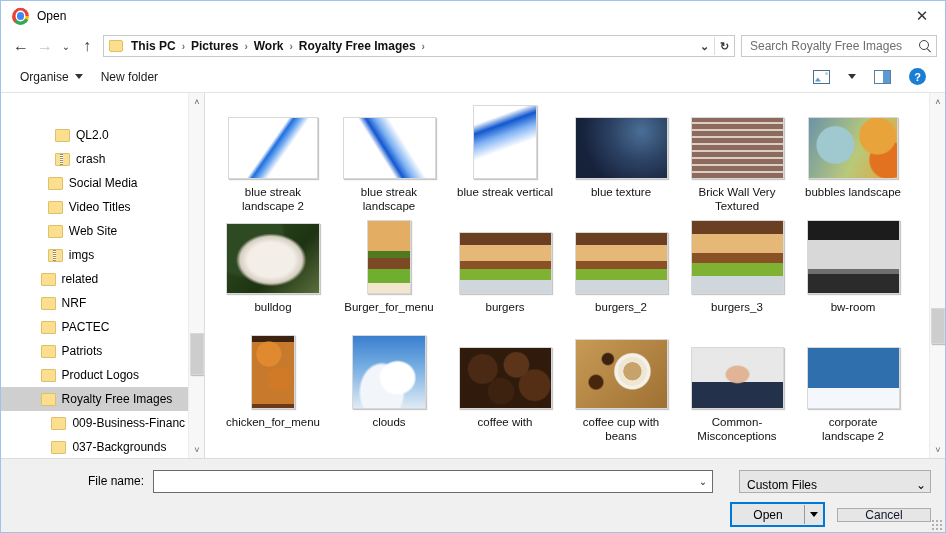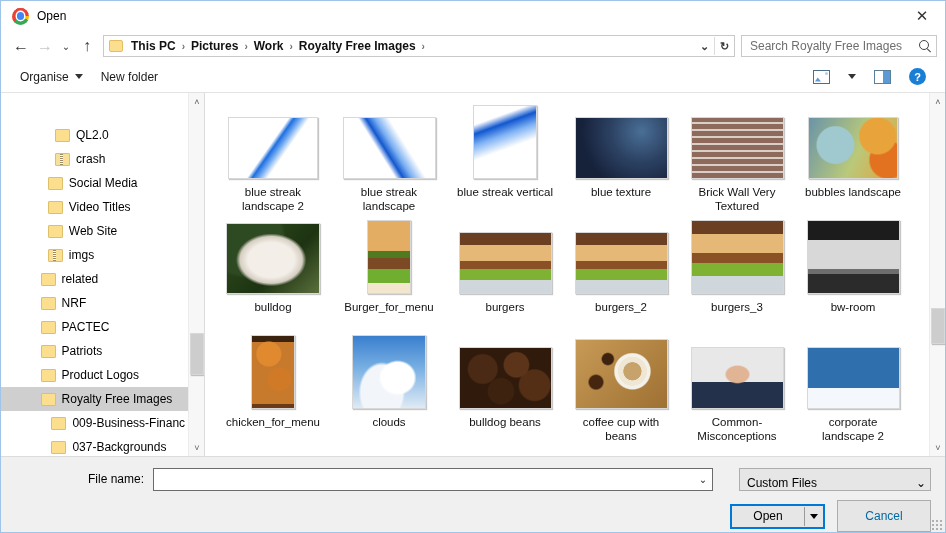--- a/index.html
+++ b/index.html
@@ -251,23 +251,23 @@
   }
   .open-btn .lbl {
     width: 72px; text-align: center; font-size: 12px; color: #000;
   }
   .open-btn .split { width: 1px; height: 19px; background: #9a9a9a; }
   .open-btn .arrow-box {
     width: 18px; display: flex; align-items: center; justify-content: center;
   }
   .open-btn .arrow-box .caret-down { border-top-color: #000; }
   .cancel-btn {
-    width: 94px; height: 32px; border: 1px solid #adadad; background: #e6e6e6;
+    width: 94px; height: 14px; border: 1px solid #adadad; background: #e6e6e6;
     display: flex; align-items: center; justify-content: center;
-    font-size: 12px; color: #0369a1;
+    font-size: 12px; color: #0f172a;
   }
   .grip {
     position: absolute; right: 3px; bottom: 2px;
     width: 12px; height: 12px;
     background-image: radial-gradient(#b0b0b0 1px, transparent 1px);
     background-size: 4px 4px; background-position: 1px 1px;
   }
 </style>
 </head>
 <body>
@@ -483,21 +483,21 @@
           <div class="tile">
             <div class="thumb-wrap">
               <div class="thumb" style="width: 74px; height: 74px; background: radial-gradient(at 62% 58%, rgb(255, 255, 255) 0px, rgb(255, 255, 255) 26%, transparent 30%), radial-gradient(at 40% 78%, rgb(242, 246, 251) 0px, rgb(242, 246, 251) 34%, transparent 38%), linear-gradient(rgb(58, 127, 207) 0%, rgb(121, 176, 227) 45%, rgb(223, 234, 245) 100%);"></div>
             </div>
             <div class="tile-label">clouds</div>
           </div>
           <div class="tile">
             <div class="thumb-wrap">
               <div class="thumb" style="width: 93px; height: 62px; background: radial-gradient(circle at 25% 35%, rgb(74, 42, 20) 0px, rgb(74, 42, 20) 18%, transparent 20%), radial-gradient(circle at 62% 28%, rgb(92, 52, 25) 0px, rgb(92, 52, 25) 17%, transparent 19%), radial-gradient(circle at 45% 72%, rgb(62, 34, 16) 0px, rgb(62, 34, 16) 19%, transparent 21%), radial-gradient(circle at 82% 62%, rgb(84, 47, 22) 0px, rgb(84, 47, 22) 18%, transparent 20%), rgb(47, 26, 11);"></div>
             </div>
-            <div class="tile-label">bulldog beans</div>
+            <div class="tile-label">coffee with</div>
           </div>
           <div class="tile">
             <div class="thumb-wrap">
               <div class="thumb" style="width: 93px; height: 70px; background: radial-gradient(circle at 62% 46%, rgb(199, 163, 107) 0px, rgb(199, 163, 107) 13%, rgb(239, 230, 211) 14%, rgb(239, 230, 211) 21%, rgb(244, 241, 234) 22%, rgb(244, 241, 234) 26%, transparent 28%), radial-gradient(circle at 22% 62%, rgb(70, 38, 15) 0px, rgb(70, 38, 15) 8%, transparent 10%), radial-gradient(circle at 35% 28%, rgb(61, 34, 16) 0px, rgb(61, 34, 16) 7%, transparent 9%), linear-gradient(135deg, rgb(199, 154, 86), rgb(158, 113, 51));"></div>
             </div>
             <div class="tile-label">coffee cup with beans</div>
           </div>
           <div class="tile">
             <div class="thumb-wrap">
               <div class="thumb" style="width: 93px; height: 62px; background: radial-gradient(at 50% 44%, rgb(224, 180, 148) 0px, rgb(224, 180, 148) 17%, transparent 20%), linear-gradient(0deg, rgb(35, 50, 74) 0px, rgb(35, 50, 74) 44%, rgb(232, 232, 232) 44%, rgb(232, 232, 232) 100%);"></div>

